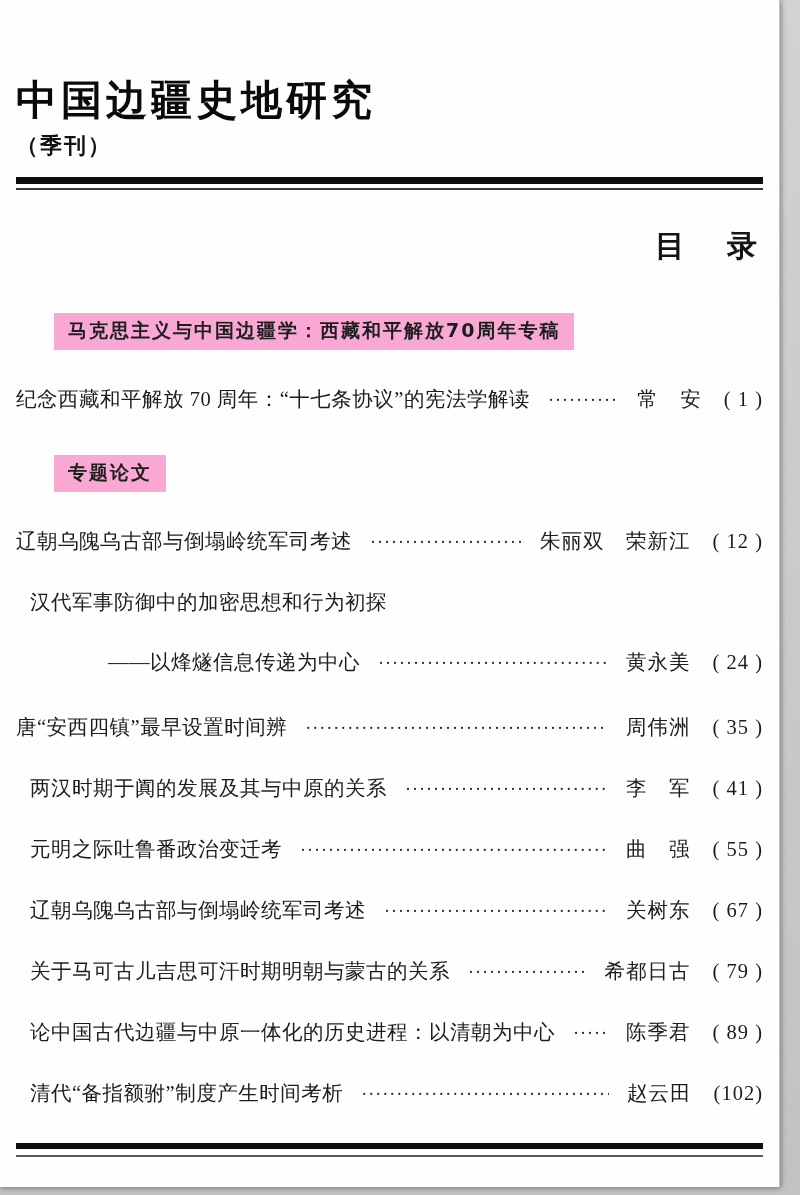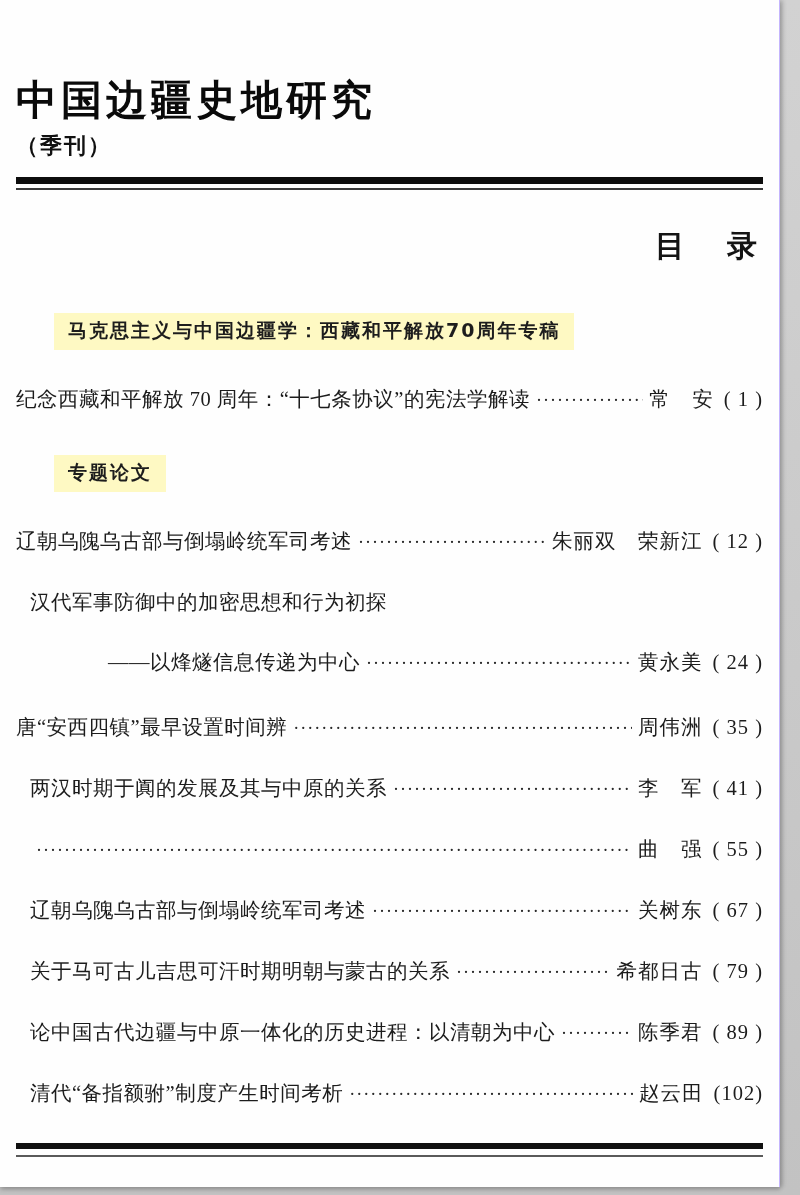--- a/index.html
+++ b/index.html
@@ -45,36 +45,37 @@
     text-align:right;
     font-family:"DejaVu Sans","Liberation Sans",sans-serif;
     font-weight:700;
     font-size:30px;
     letter-spacing:6px;
     color:#141414;
   }
   .section-bar{
     display:inline-block;
     margin:46px 0 0 38px;
-    background:#fef9c3;
+    background:#f9a8d4;
     color:#1d1d1d;
     font-family:"DejaVu Sans","Liberation Sans",sans-serif;
     font-weight:700;
     font-size:19px;
     letter-spacing:2px;
     padding:5px 14px 6px 14px;
   }
   .section-bar.second{margin-top:40px;}
   .toc-row{
     display:flex;
     align-items:baseline;
     font-size:20.5px;
     line-height:30px;
     margin-top:33px;
     white-space:nowrap;
+    gap:12px;
   }
   .toc-row.first{margin-top:34px;}
   .toc-row.tight{margin-top:30px;margin-left:14px;}
   .toc-row .entry-title{flex:0 0 auto;letter-spacing:0.5px;}
   .toc-row .leader{
     flex:1 1 auto;
     overflow:hidden;
     white-space:nowrap;
     margin:0 6px;
     color:#2a2a2a;
@@ -145,20 +146,21 @@
       </div>
 
       <div class="toc-row tight">
         <span class="entry-title">两汉时期于阗的发展及其与中原的关系</span>
         <span class="leader">············································································································································</span>
         <span class="entry-authors">李　军</span>
         <span class="entry-page">( 41 )</span>
       </div>
 
       <div class="toc-row tight">
+        <span class="entry-title">元明之际吐鲁番政治变迁考</span>
         <span class="leader">············································································································································</span>
         <span class="entry-authors">曲　强</span>
         <span class="entry-page">( 55 )</span>
       </div>
 
       <div class="toc-row tight">
         <span class="entry-title">辽朝乌隗乌古部与倒塌岭统军司考述</span>
         <span class="leader">············································································································································</span>
         <span class="entry-authors">关树东</span>
         <span class="entry-page">( 67 )</span>

